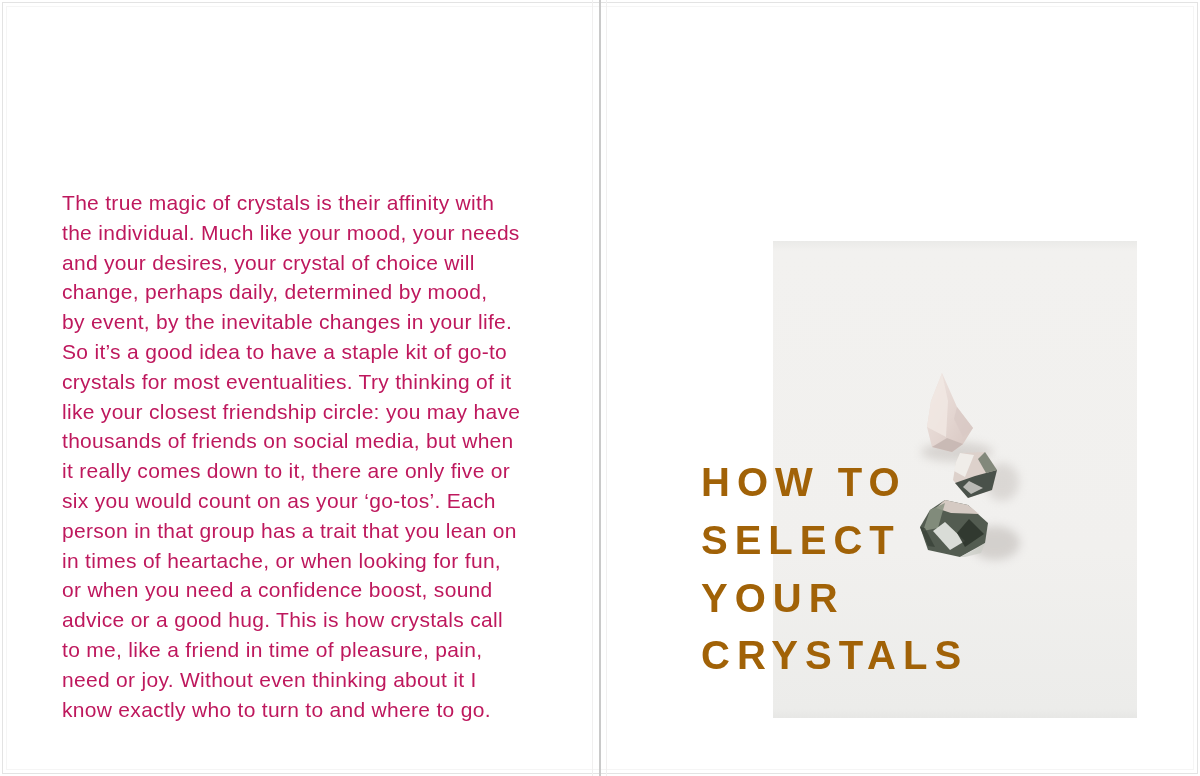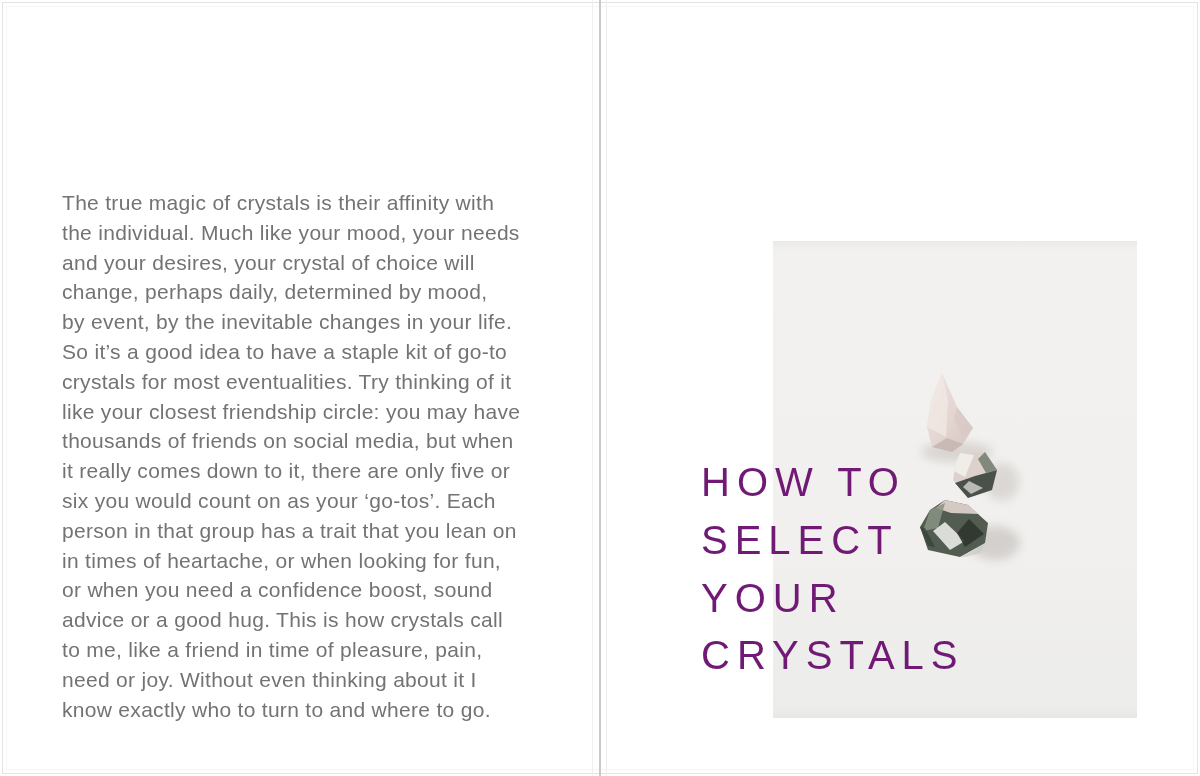--- a/index.html
+++ b/index.html
@@ -49,21 +49,21 @@
 
   
   .body-text {
     position: absolute;
     left: 62px;
     top: 188px;
     width: 470px;
     font-size: 21px;
     line-height: 29.8px;
     letter-spacing: 0.3px;
-    color: #737373;
+    color: #be185d;
     white-space: pre-line;
   }
 
   
   .photo {
     position: absolute;
     left: 773px;
     top: 241px;
     width: 364px;
     height: 477px;
@@ -71,24 +71,24 @@
     z-index: 1;
   }
   .photo svg { display: block; }
 
   
   .chapter-title {
     position: absolute;
     left: 701px;
     top: 454px;
     font-size: 40px;
-    font-weight: 400;
+    font-weight: 700;
     line-height: 57.8px;
     letter-spacing: 7px;
-    color: #701a75;
+    color: #a16207;
     white-space: pre-line;
     z-index: 2;
   }
 </style>
 </head>
 <body>
 
 <div class="spread">
 
   <div class="frame-outer"></div>

